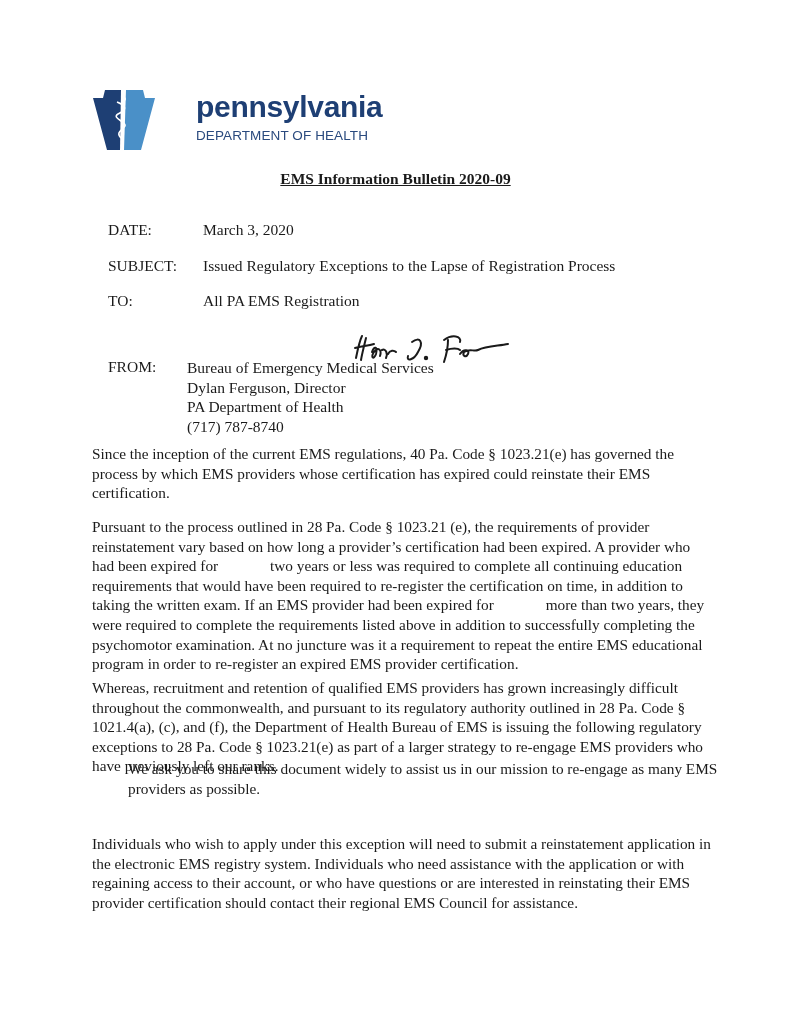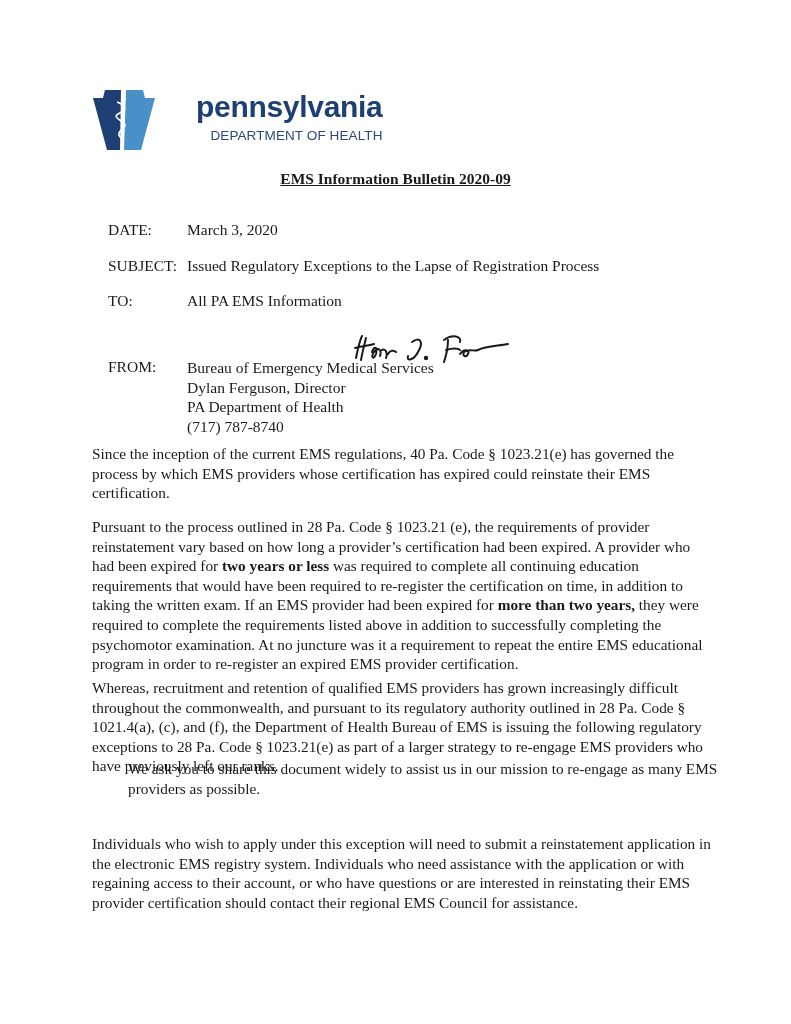--- a/index.html
+++ b/index.html
@@ -2,30 +2,30 @@
 <html><head>
 <meta charset="utf-8">
 <style>
   html, body { margin: 0; padding: 0; background: #ffffff; }
   body { width: 791px; height: 1024px; position: relative; overflow: hidden;
          font-family: "Liberation Serif", "DejaVu Serif", serif; color: #1a1a1a; }
   .logo { position: absolute; left: 93px; top: 90px; display: flex; align-items: center; gap: 33px; }
   .logo svg { display: block; }
   .logo-text { margin-left: 8px; font-family: "Liberation Sans", "DejaVu Sans", sans-serif; color: #1e3f74; }
   .logo-main { font-size: 30px; font-weight: bold; letter-spacing: -0.3px; line-height: 30px; margin-top: -4px; }
-  .logo-sub { font-size: 13.5px; line-height: 16px; letter-spacing: 0.1px; margin-top: 6px; color: #2a4a7e; text-align: right; }
+  .logo-sub { font-size: 13.5px; line-height: 16px; letter-spacing: 0.1px; margin-top: 6px; color: #2a4a7e; }
   .title { position: absolute; top: 170px; left: 0; width: 791px; text-align: center;
            font-size: 15.5px; font-weight: bold; text-decoration: underline; }
   .hdr-row { position: absolute; left: 92px; font-size: 15.5px; }
   .hdr-label { position: absolute; left: 16px; font-weight: normal; white-space: nowrap; }
-  .hdr-val { position: absolute; left: 95px; white-space: nowrap; }
+  .hdr-val { position: absolute; left: 111px; white-space: nowrap; }
   .from-block { position: absolute; left: 187px; top: 358px; font-size: 15.5px; line-height: 19.5px; }
   .signature { position: absolute; left: 352px; top: 332px; }
   .para { position: absolute; left: 92px; width: 620px; font-size: 15.3px; line-height: 19.6px; margin: 0; }
-  .para b { font-weight: bold; }
+  .para b { font-weight: normal; margin-left: 48px; }
 </style>
 </head>
 <body>
 
 <div class="logo">
   <svg width="62" height="60" viewBox="0 0 62 60">
 
     <polygon points="0,8 10,8 12,0 30,0 30,60 14,60" fill="#1e3f74"></polygon>
 
     <polygon points="31,0 50,0 52,8 62,8 48,60 31,60" fill="#4a90c8"></polygon>
@@ -47,21 +47,21 @@
 <div class="hdr-row" style="top:221px;">
   <span class="hdr-label">DATE:</span>
   <span class="hdr-val">March 3, 2020</span>
 </div>
 <div class="hdr-row" style="top:257px;">
   <span class="hdr-label">SUBJECT:</span>
   <span class="hdr-val">Issued Regulatory Exceptions to the Lapse of Registration Process</span>
 </div>
 <div class="hdr-row" style="top:292px;">
   <span class="hdr-label">TO:</span>
-  <span class="hdr-val">All PA EMS Information</span>
+  <span class="hdr-val">All PA EMS Registration</span>
 </div>
 <div class="hdr-row" style="top:358px;">
   <span class="hdr-label">FROM:</span>
 </div>
 <div class="from-block">
   <div>Bureau of Emergency Medical Services</div>
   <div>Dylan Ferguson, Director</div>
   <div>PA Department of Health</div>
   <div>(717) 787-8740</div>
 </div>

